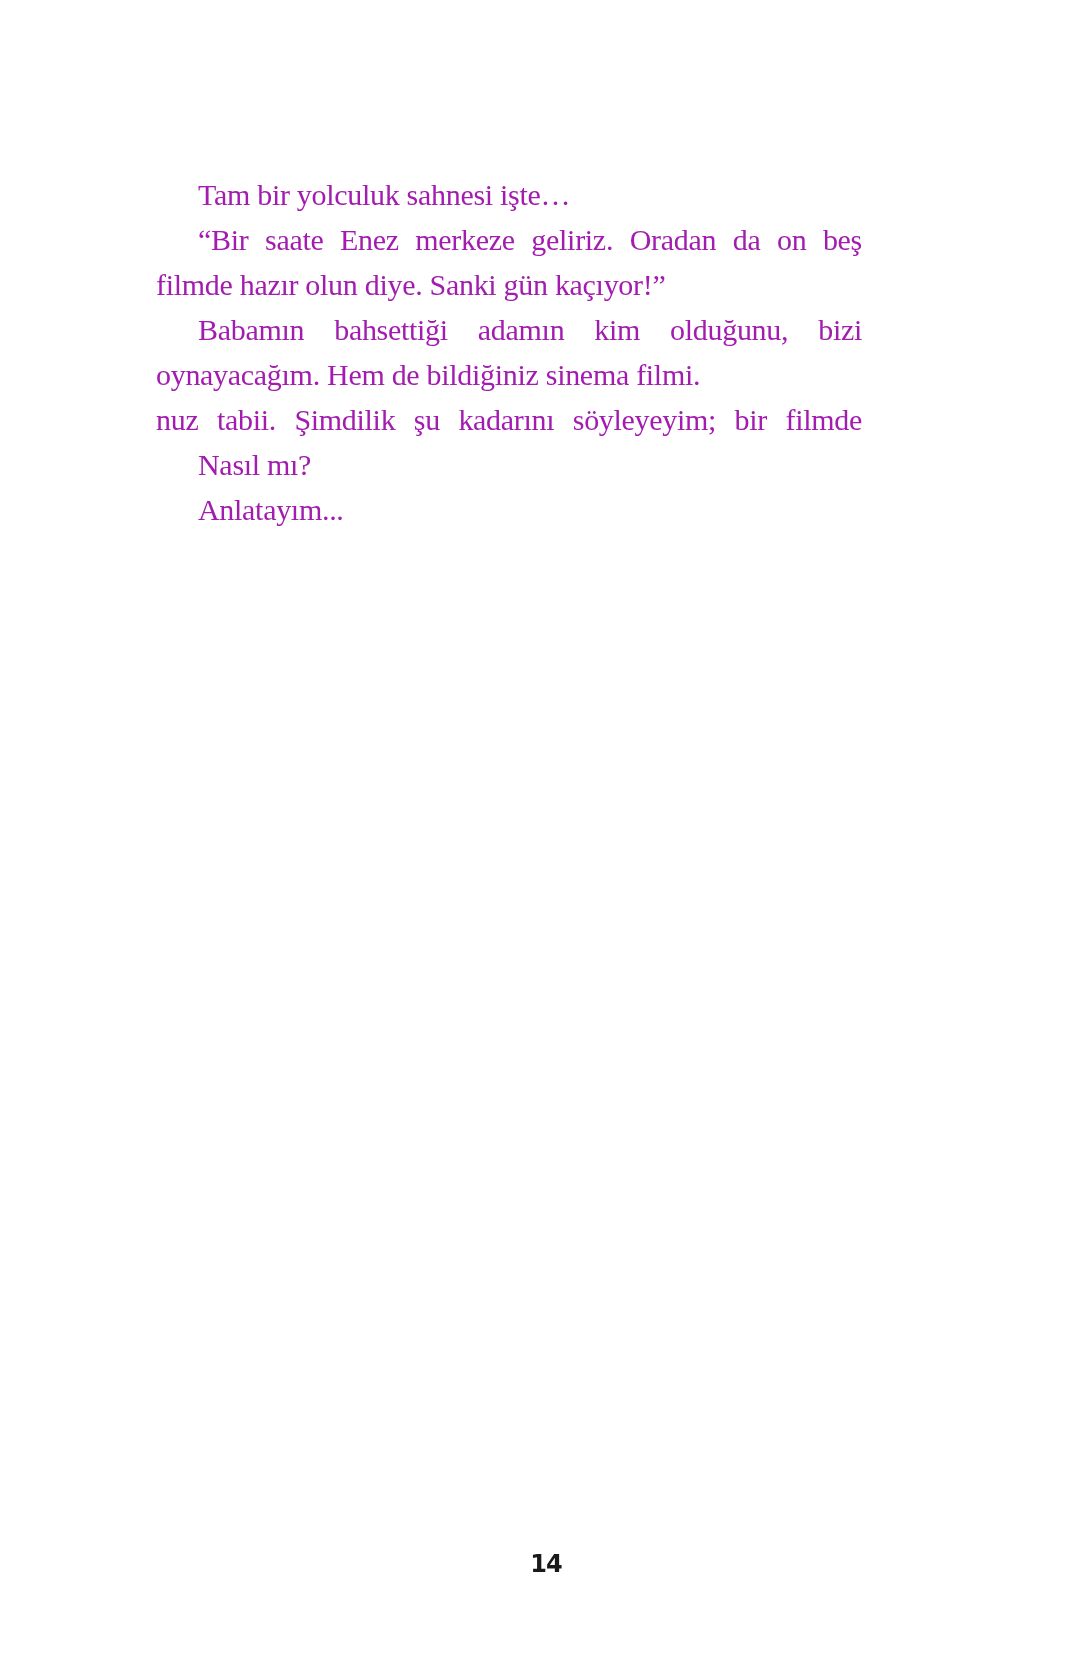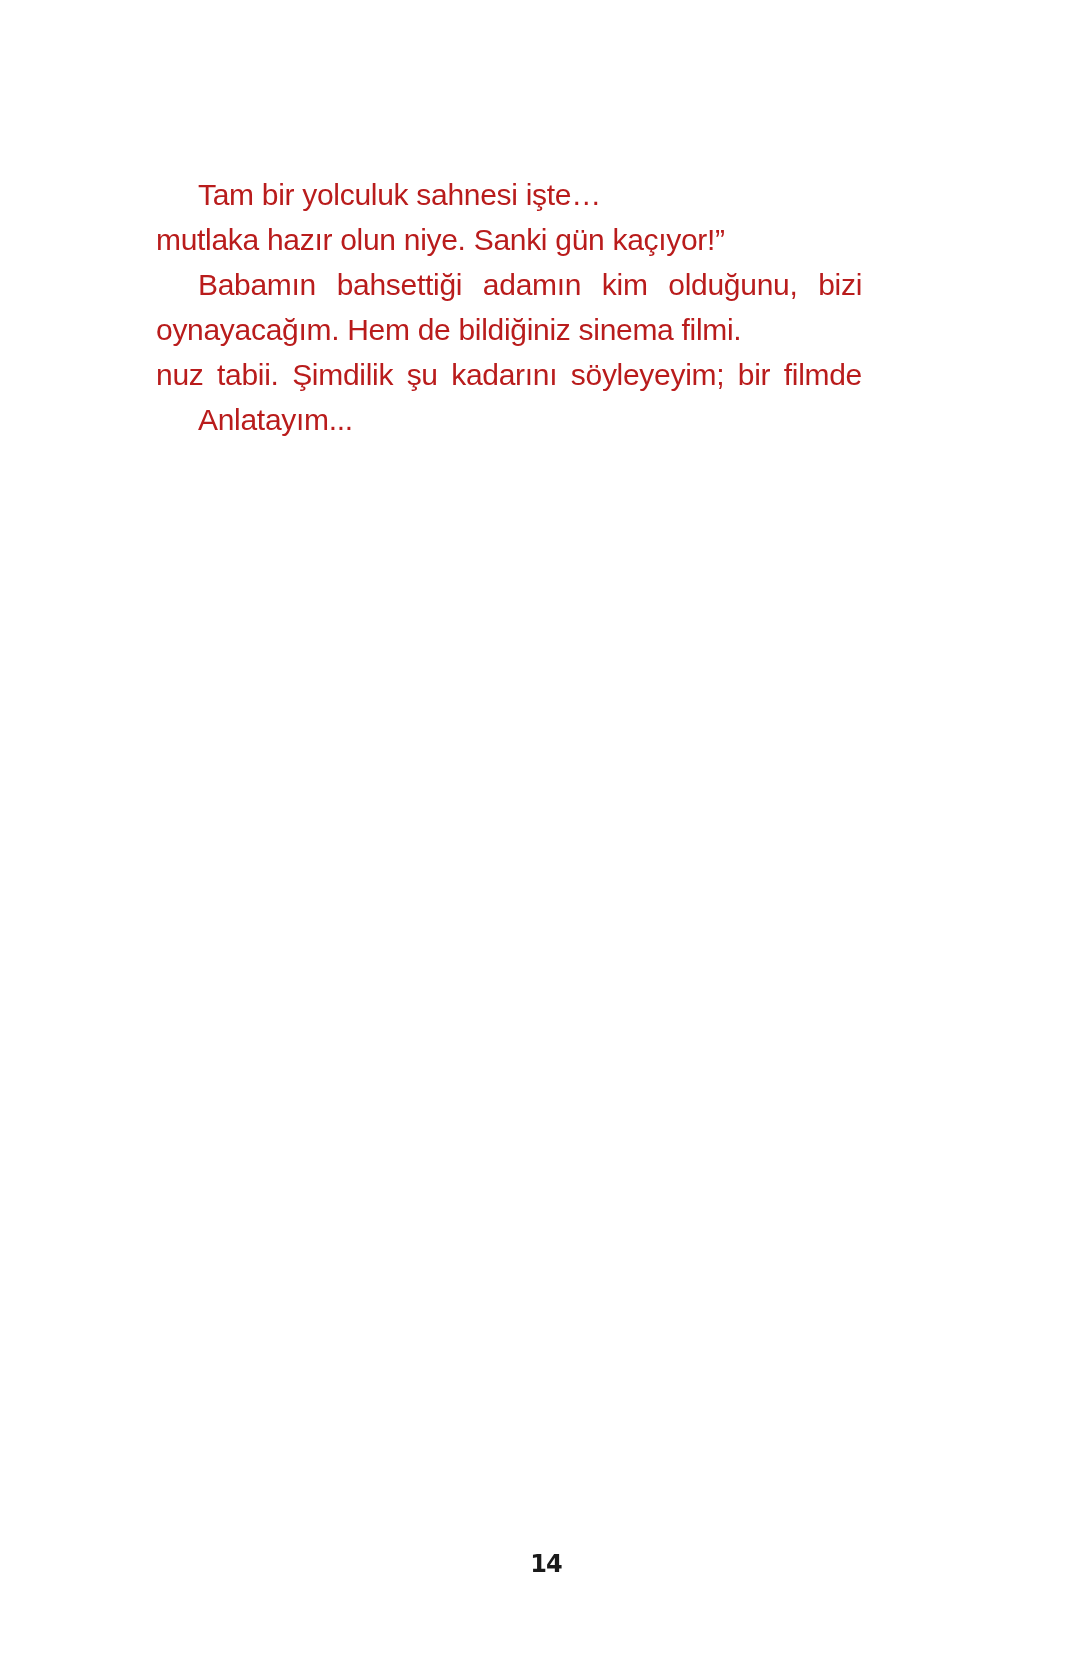--- a/index.html
+++ b/index.html
@@ -18,24 +18,24 @@
       left: 0; top: 0;
       width: 1080px;
       height: 1678px;
       background: #ffffff;
     }
     .text-block {
       position: absolute;
       left: 156px;
       top: 172px;
       width: 710px;
-      font-family: Liberation Sans, sans-serif;
+      font-family: Liberation Serif, serif;
       font-size: 30px;
       line-height: 45px;
-      color: #b91c1c;
+      color: #a21caf;
       letter-spacing: -0.3px;
     }
     .line {
       display: block;
       white-space: nowrap;
       height: 45px;
     }
     .line.indent {
       padding-left: 42px;
     }
@@ -60,21 +60,23 @@
       letter-spacing: -1px;
       padding-left: 6px;
     }
   </style>
 </head>
 <body>
 
 <div class="page">
   <div class="text-block">
     <span class="line indent">Tam bir yolculuk sahnesi işte…</span>
-    <span class="line">mutlaka hazır olun niye. Sanki gün kaçıyor!”</span>
+    <span class="line indent justify">“Bir saate Enez merkeze geliriz. Oradan da on beş</span>
+    <span class="line">filmde hazır olun diye. Sanki gün kaçıyor!”</span>
     <span class="line indent justify">Babamın bahsettiği adamın kim olduğunu, bizi</span>
     <span class="line">oynayacağım. Hem de bildiğiniz sinema filmi.</span>
     <span class="line justify">nuz tabii. Şimdilik şu kadarını söyleyeyim; bir filmde</span>
+    <span class="line indent">Nasıl mı?</span>
     <span class="line indent">Anlatayım...</span>
   </div>
 
   <div class="page-number">14</div>
 </div>
 
 </body></html>

